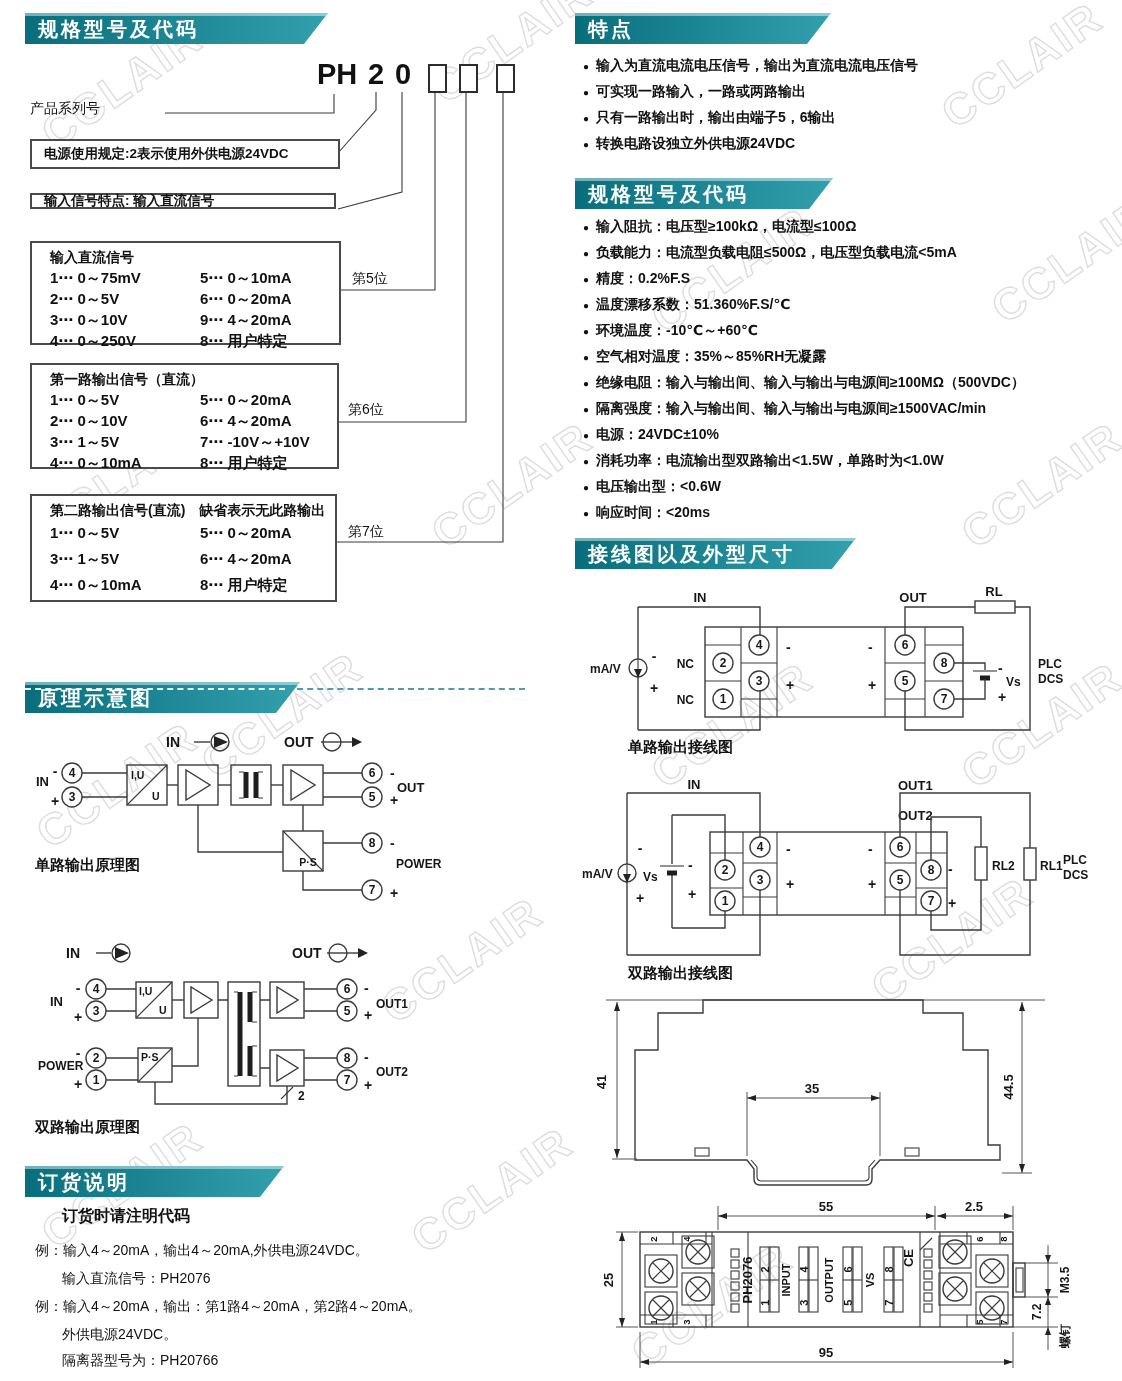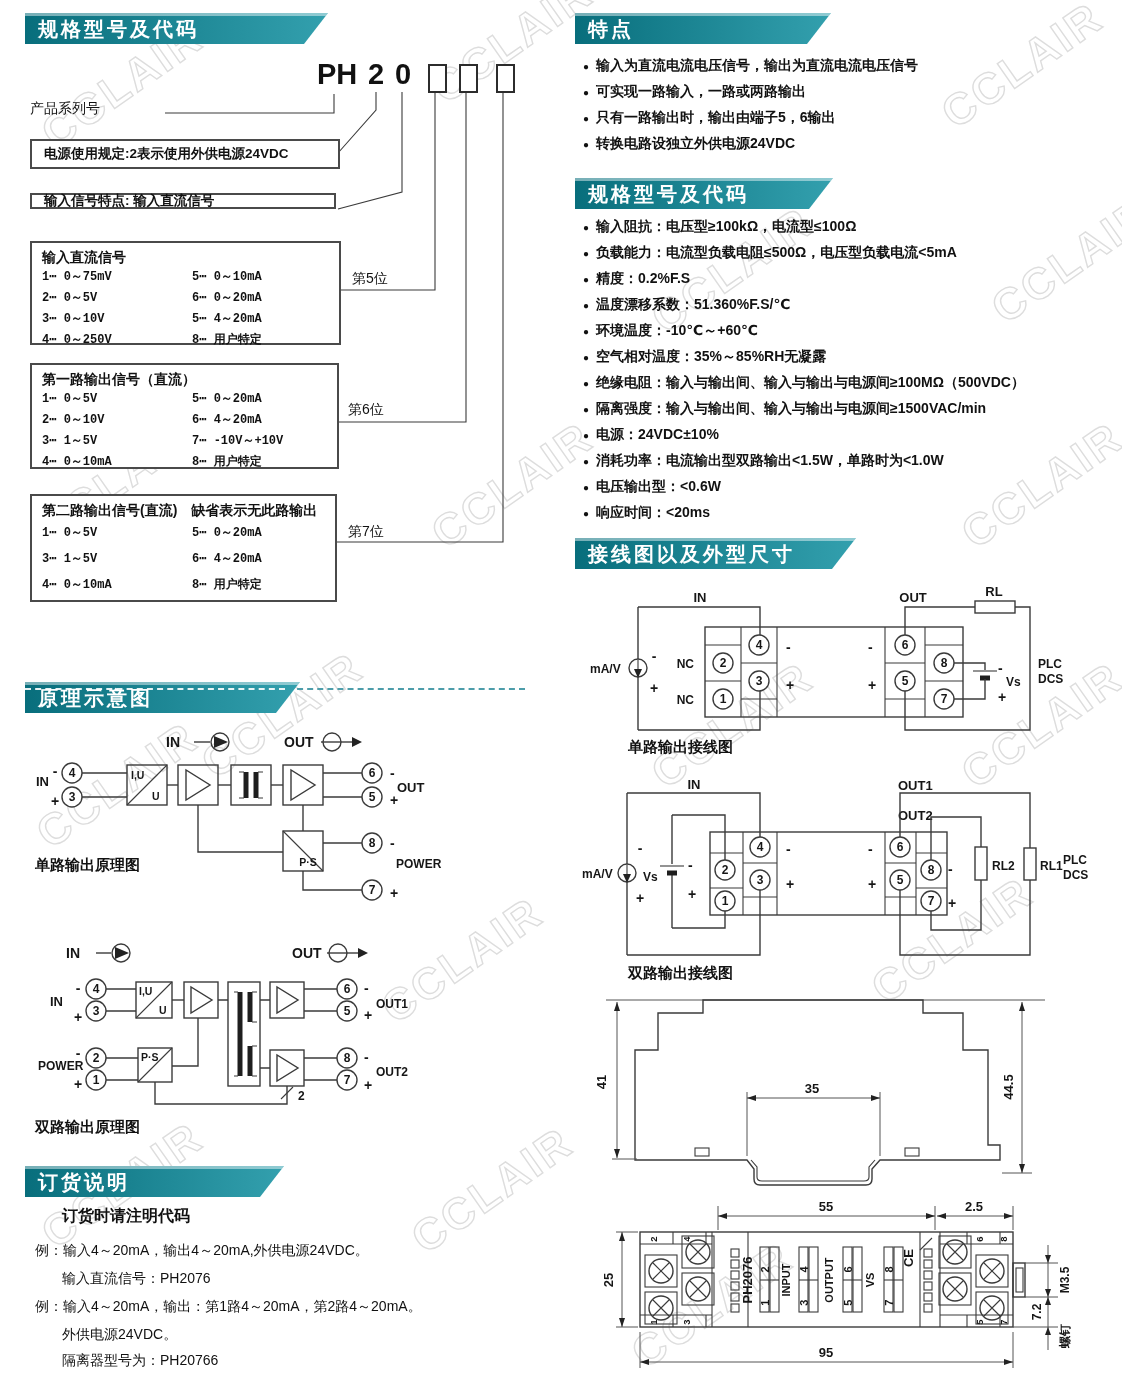--- a/index.html
+++ b/index.html
@@ -20,23 +20,23 @@
   .dash-teal{border-top:2px dashed #4d9daa;z-index:1;}
   
   .abs{position:absolute;z-index:2;white-space:nowrap;}
   .b14{font-size:14px;font-weight:normal;}
   .b15{font-size:15px;font-weight:bold;}
   .b16{font-size:16px;font-weight:bold;}
   .model-part{position:absolute;z-index:2;font-size:29px;font-weight:bold;}
   .ph-square{position:absolute;z-index:2;width:15px;height:25px;border:2px solid #2c2c2c;background:#fff;}
   
   .spec-box{position:absolute;z-index:2;border:2px solid #4a4a4a;background:#fff;box-sizing:border-box;
-            padding:4px 8px 2px 10px;}
+            padding:4px 8px 2px 18px;}
   .spec-title{font-size:14px;font-weight:bold;line-height:20px;white-space:nowrap;}
-  .spec-rows{display:grid;grid-template-columns:150px 1fr;font-size:12px;font-weight:bold;line-height:21px;font-family:Liberation Mono, monospace;}
+  .spec-rows{display:grid;grid-template-columns:150px 1fr;font-size:15px;font-weight:bold;line-height:21px;}
   .spec-box.c .spec-rows{line-height:26px;}
   .note-box{position:absolute;z-index:2;border:2px solid #4a4a4a;background:#fff;box-sizing:border-box;
             font-size:13.5px;font-weight:bold;padding-left:12px;white-space:nowrap;display:flex;align-items:center;}
   
   .blist{position:absolute;z-index:2;}
   .bullet{display:flex;align-items:baseline;font-size:14px;font-weight:bold;line-height:25px;white-space:nowrap;}
   .bullet .dot{font-size:10px;margin-right:7px;}
   
   #diagram{position:absolute;left:0;top:0;z-index:1;}
   #diagram .ln{stroke:#3b3b3b;stroke-width:1.4;fill:none;}
@@ -474,21 +474,21 @@
   </div>
 
   <div class="spec-box" style="left:30px;top:241px;width:311px;height:104px">
     <div class="spec-title">输入直流信号</div>
     <div class="spec-rows">
       <span>1⋯ 0～75mV</span>
         <span>5⋯ 0～10mA</span>
       <span>2⋯ 0～5V</span>
         <span>6⋯ 0～20mA</span>
       <span>3⋯ 0～10V</span>
-        <span>5⋯ 4～20mA</span>
+        <span>9⋯ 4～20mA</span>
       <span>4⋯ 0～250V</span>
         <span>8⋯ 用户特定</span>
     </div>
   </div>
   <div class="abs b14" style="left:352px;top:270px">第5位</div>
 
   <div class="spec-box" style="left:30px;top:363px;width:309px;height:106px">
     <div class="spec-title">第一路输出信号（直流）</div>
     <div class="spec-rows">
       <span>1⋯ 0～5V</span>

